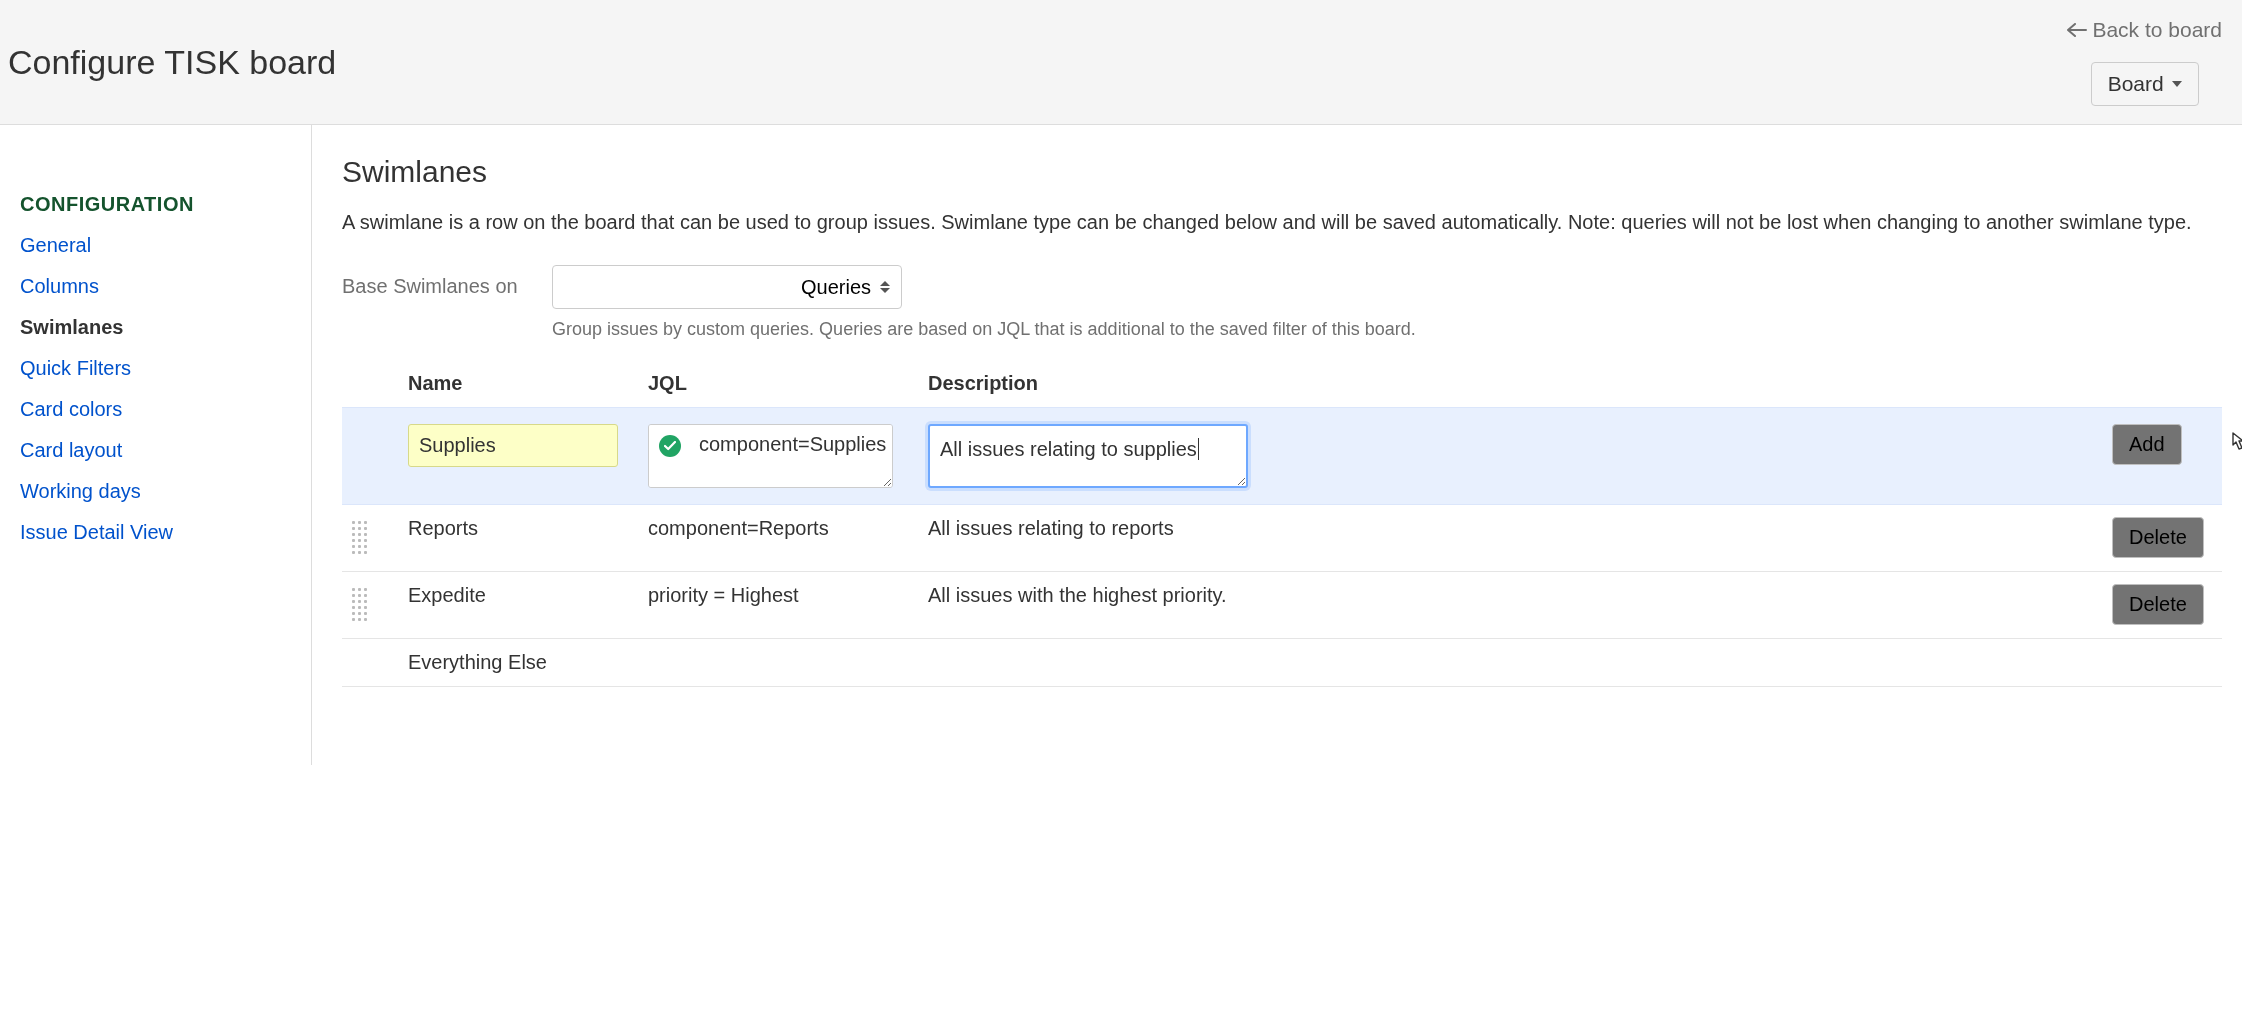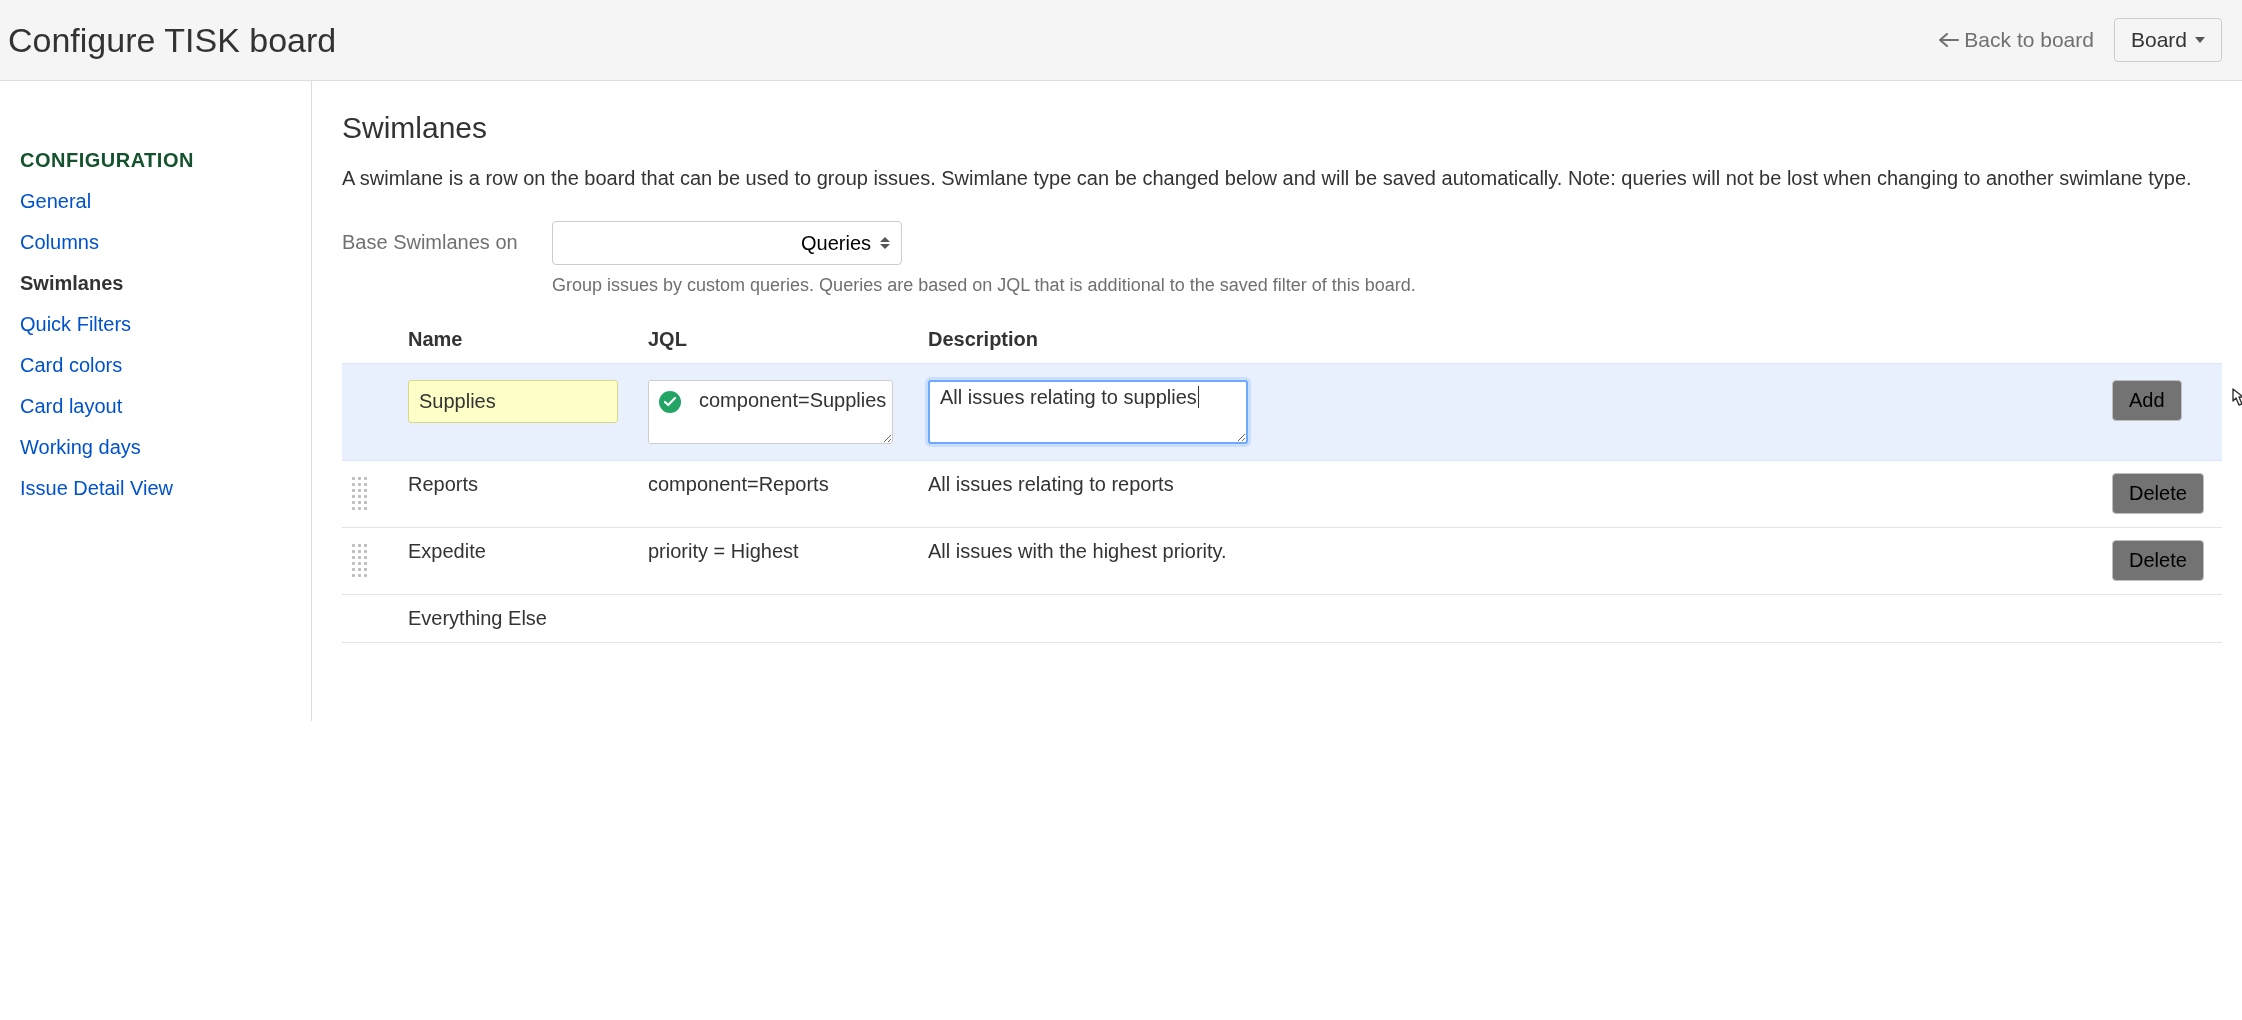--- a/index.html
+++ b/index.html
@@ -19,20 +19,21 @@
   }
   .page-title {
     font-size: 34px;
     font-weight: 500;
     color: #333;
   }
   .header-right {
     display: flex;
     align-items: center;
     gap: 20px;
+    flex-direction: column;
   }
   .back-link {
     color: #707070;
     font-size: 21px;
     text-decoration: none;
     display: inline-flex;
     align-items: center;
     gap: 5px;
   }
   .back-link svg { width: 20px; height: 14px; }
@@ -213,21 +214,21 @@
     justify-content: center;
     margin-top: 2px;
   }
   .check-icon svg { width: 12px; height: 10px; }
   .desc-box {
     width: 320px;
     min-height: 64px;
     background: #fff;
     border: 2px solid #6ea8ff;
     border-radius: 3px;
-    padding: 4px 10px;
+    padding: 12px 10px;
     font-size: 20px;
     resize: both;
     overflow: auto;
     outline: none;
     box-shadow: 0 0 0 3px rgba(110,168,255,0.25);
   }
   .btn {
     border: 1px solid #bfbfbf;
     background: #737373;
     border-radius: 4px;

